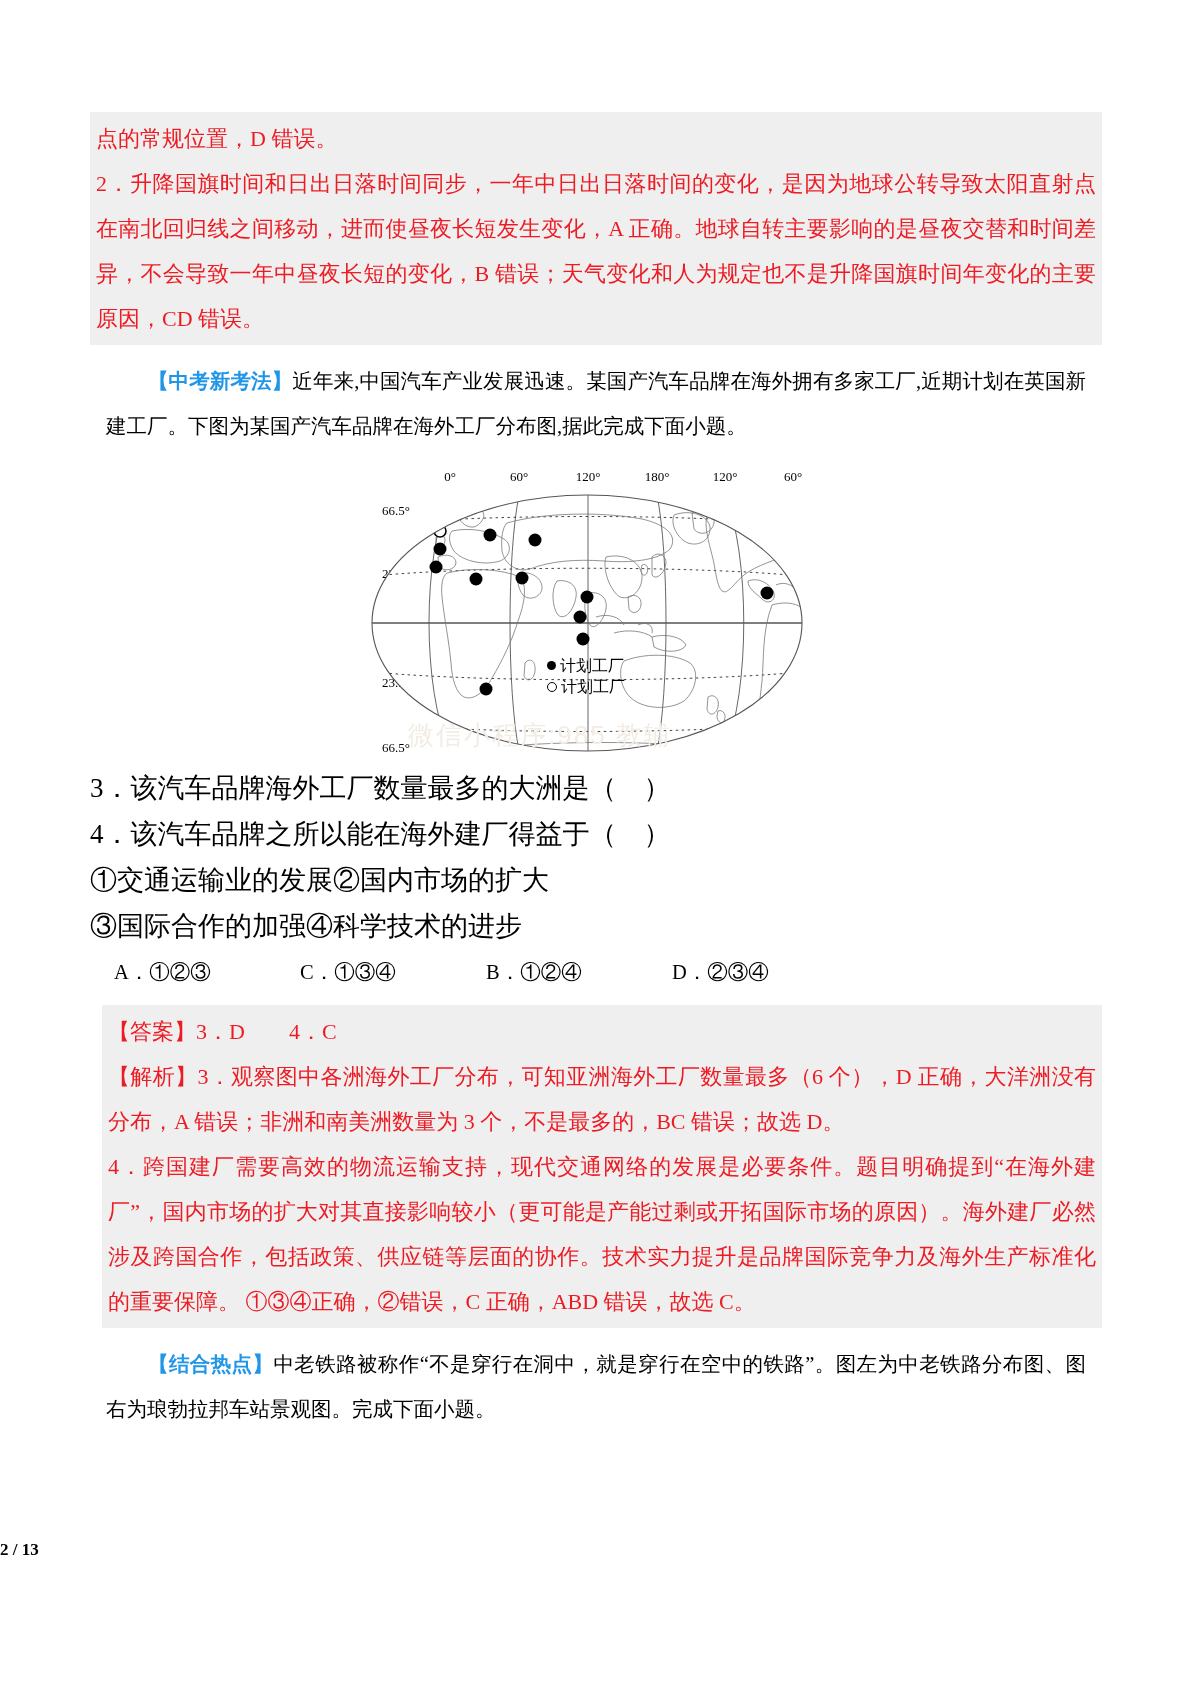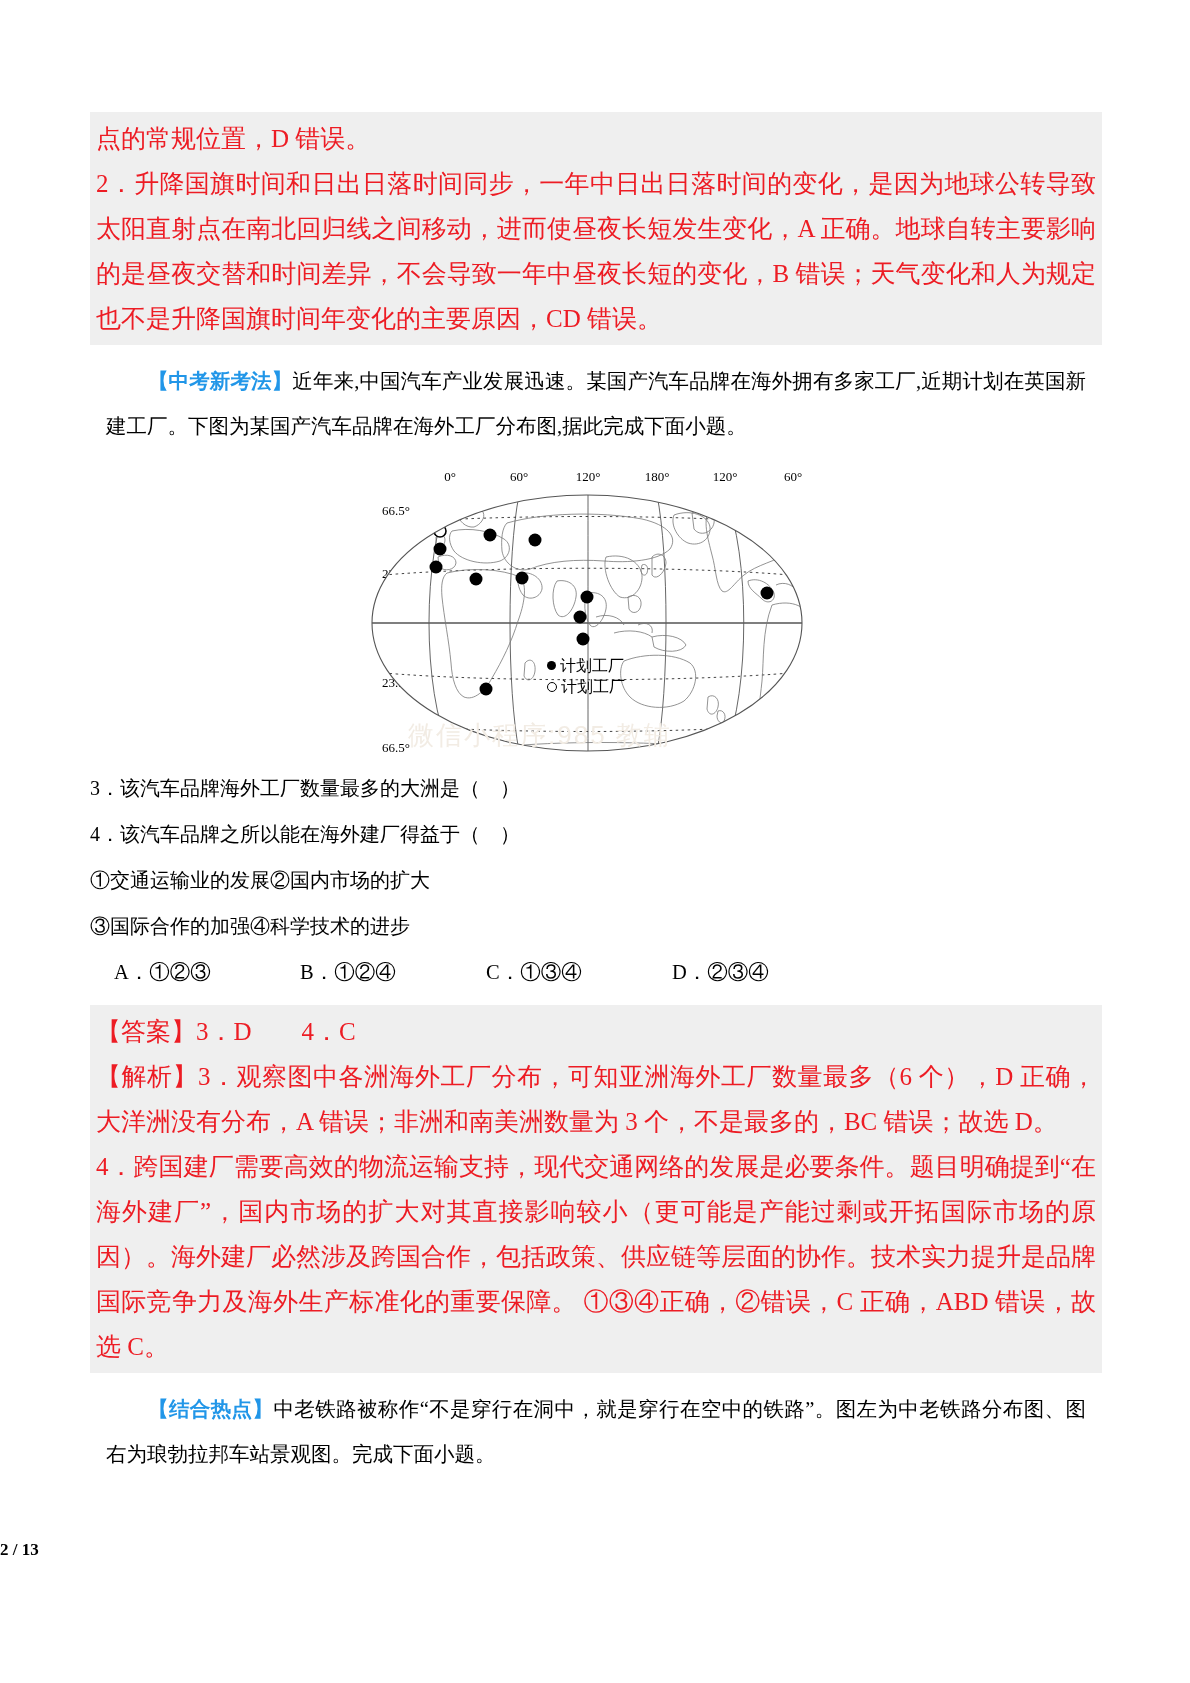--- a/index.html
+++ b/index.html
@@ -39,34 +39,34 @@
   .indent { text-indent: 42px; }
 
   
   .grey-block {
     background: #efefef;
     padding: 4px 6px 4px 6px;
     box-sizing: border-box;
   }
   .red-line {
     color: #ed1c24;
-    font-size: 25px;
+    font-size: 22px;
     line-height: 45px;
     text-align: justify;
     text-justify: inter-ideograph;
     margin: 0;
   }
   .blue-tag {
     color: #2196e8;
     font-weight: bold;
   }
 
   
   .q-line {
-    font-size: 20px;
+    font-size: 27px;
     line-height: 46px;
     margin: 0;
   }
   .opts {
     font-size: 20.5px;
     line-height: 46px;
     margin: 0;
     display: flex;
     padding-left: 24px;
   }
@@ -299,26 +299,26 @@
       <div class="watermark">微信小程序:985 教辅</div>
     </div>
 
     <p class="q-line">3．该汽车品牌海外工厂数量最多的大洲是（　）</p>
 
     <p class="q-line">4．该汽车品牌之所以能在海外建厂得益于（　）</p>
     <p class="q-line">①交通运输业的发展②国内市场的扩大</p>
     <p class="q-line">③国际合作的加强④科学技术的进步</p>
     <div class="opts">
       <span class="opt">A．①②③</span>
+      <span class="opt">C．①③④</span>
       <span class="opt">B．①②④</span>
-      <span class="opt">C．①③④</span>
       <span class="opt">D．②③④</span>
     </div>
 
-    <div class="grey-block" style="margin-top:10px;">
+    <div class="grey-block" style="margin-top:10px;margin-left:12px;">
       <p class="red-line">
         <span>【答案】</span><span>3．D　　4．C</span>
       </p>
       <p class="red-line">
         <span>【解析】</span><span>3．观察图中各洲海外工厂分布，可知亚洲海外工厂数量最多（6 个），D 正确，大洋洲没有分布，A 错误；非洲和南美洲数量为 3 个，不是最多的，BC 错误；故选 D。</span>
       </p>
       <p class="red-line">4．跨国建厂需要高效的物流运输支持，现代交通网络的发展是必要条件。题目明确提到“在海外建厂”，国内市场的扩大对其直接影响较小（更可能是产能过剩或开拓国际市场的原因）。海外建厂必然涉及跨国合作，包括政策、供应链等层面的协作。技术实力提升是品牌国际竞争力及海外生产标准化的重要保障。 ①③④正确，②错误，C 正确，ABD 错误，故选 C。</p>
     </div>
 
     <p class="para indent" style="margin-top:14px;">

